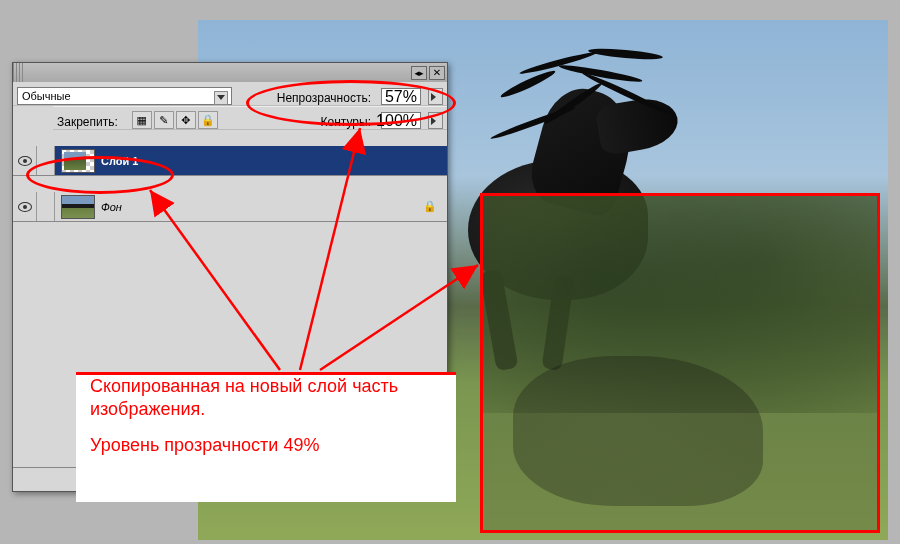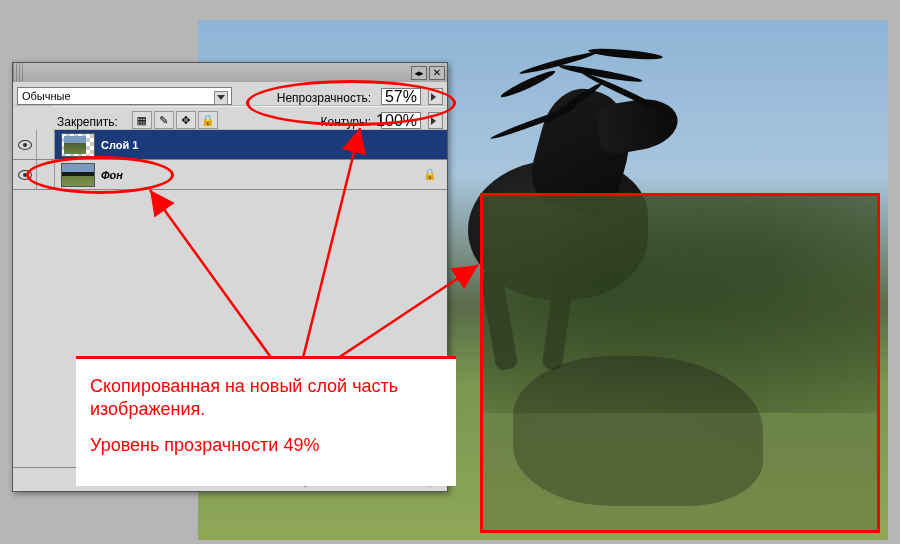--- a/index.html
+++ b/index.html
@@ -48,43 +48,43 @@
   .pct-box { width: 40px; height: 17px; background: #fff; border: 1px solid #7a7a7a; font-size: 16px; display: flex; align-items:center; justify-content:flex-end; padding-right: 3px; }
   .pct-btn { width: 15px; height: 17px; background: #dcdcdc; border: 1px solid #888; margin-left: 1px; display:flex; align-items:center; justify-content:center; }
   .pct-btn::before { content:""; width:0; height:0; border-left:4px solid transparent; border-right:4px solid transparent; border-top:0; border-bottom:0; }
   .tri-right::before { border-left: 5px solid #333; border-top: 4px solid transparent; border-bottom: 4px solid transparent;}
   
   .lock-row { height: 24px; border-top: 1px solid #eee; border-bottom: 1px solid #bbb; margin-left: 40px; }
   .lock-icons { display: flex; gap: 2px; margin-left: 4px; }
   .lock-btn { width: 20px; height: 18px; background: #dcdcdc; border: 1px solid #999; display:flex;align-items:center;justify-content:center; font-size:11px; cursor:pointer;}
   
   .layers { background: #d7d7d7; }
-  .layer { display: flex; align-items: center; height: 30px; border-bottom: 1px solid #888; }
+  .layer { display: flex; align-items: center; height: 30px; border-bottom: 1px solid #888; margin-top: 16px; }
   .layer.selected { background: #1b3a7a; color: #fff; }
   .vis { width: 24px; height: 100%; display:flex; align-items:center; justify-content:center; border-right: 1px solid #999; background: #d7d7d7; }
   .eye { width: 14px; height: 10px; border: 1px solid #333; border-radius: 50%; position: relative; }
   .eye::after { content:""; position:absolute; left:4px; top:2px; width:4px; height:4px; background:#333; border-radius:50%; }
   .link-col { width: 18px; height:100%; border-right: 1px solid #999; background: #d7d7d7; }
   .layer.selected .link-col { background: #d7d7d7; }
   .thumb { width: 34px; height: 24px; border: 1px solid #555; margin: 0 6px; background: #fff; position: relative; overflow:hidden; }
   .thumb.checker { background-image: linear-gradient(45deg,#ccc 25%,transparent 25%,transparent 75%,#ccc 75%),linear-gradient(45deg,#ccc 25%,transparent 25%,transparent 75%,#ccc 75%); background-size: 8px 8px; background-position: 0 0,4px 4px; }
   .thumb-content { position:absolute; left:2px; top:2px; right:8px; bottom:2px; background: linear-gradient(180deg,#7a9ac0 0,#7a9ac0 40%,#4a6030 40%,#6a8040 100%); }
   .thumb-full { position:absolute; inset:0; background: linear-gradient(180deg,#7a9ac0 0,#7a9ac0 35%,#1a1a1a 35%,#1a1a1a 55%,#6a8040 55%,#7a9050 100%); }
   .layer-name { font-size: 11px; }
   .layer.selected .layer-name { color: #fff; font-weight: bold; }
-  .layer:not(.selected) .layer-name { font-style: italic; font-weight: bold; }
+  .layer:not(.selected) .layer-name { font-style: italic; }
   .lock-icon { margin-left: auto; margin-right: 10px; font-size: 11px; color: #333; }
   
   .panel-footer { position: absolute; bottom: 0; left:0; right:0; height: 24px; background: #d7d7d7; border-top: 1px solid #888; display:flex; align-items:center; justify-content:flex-end; gap: 2px; padding-right: 6px; }
   .footer-btn { width: 22px; height: 18px; display:flex; align-items:center; justify-content:center; color:#444; cursor:pointer; font-size:13px; }
   
   .annot { position: absolute; pointer-events: none; }
   .ellipse-opacity { left: 246px; top: 80px; width: 210px; height: 46px; border: 3px solid #f00; border-radius: 50%; }
   .ellipse-layer { left: 26px; top: 156px; width: 148px; height: 38px; border: 3px solid #f00; border-radius: 50%; }
-  .callout { position: absolute; left: 76px; top: 356px; width: 380px; height: 130px; background: #fff; border-top: 3px solid #f00; padding: 16px 14px; }
+  .callout { position: absolute; left: 76px; top: 372px; width: 380px; height: 130px; background: #fff; border-top: 3px solid #f00; padding: 0 14px; }
   .callout p { color: #f00; font-size: 18px; font-family: Arial, sans-serif; line-height: 1.25; }
   .callout p + p { margin-top: 14px; }
   
   svg.arrows { position:absolute; left:0; top:0; width:900px; height:544px; pointer-events:none; }
 </style>
 </head>
 <body>
 
 <div class="canvas">
   <div class="horse">

